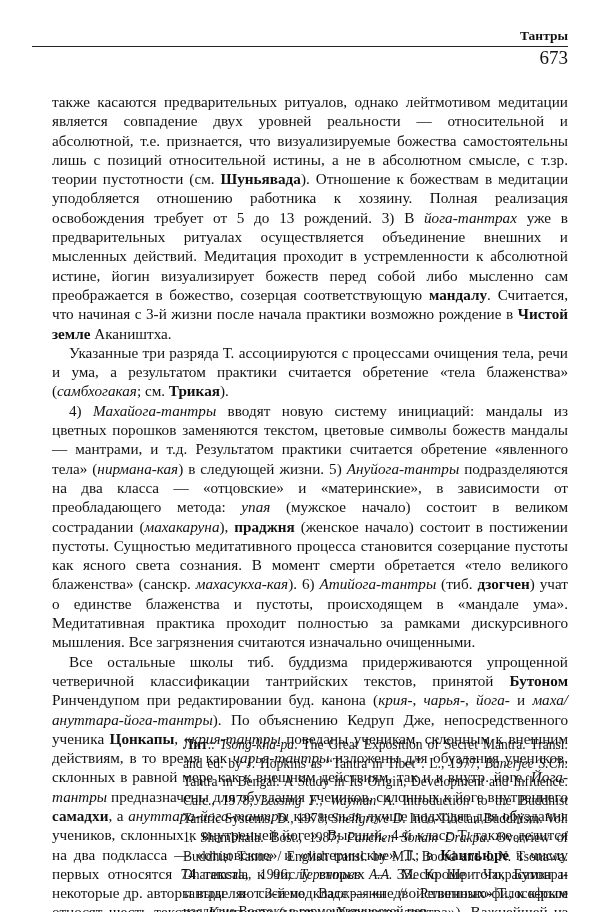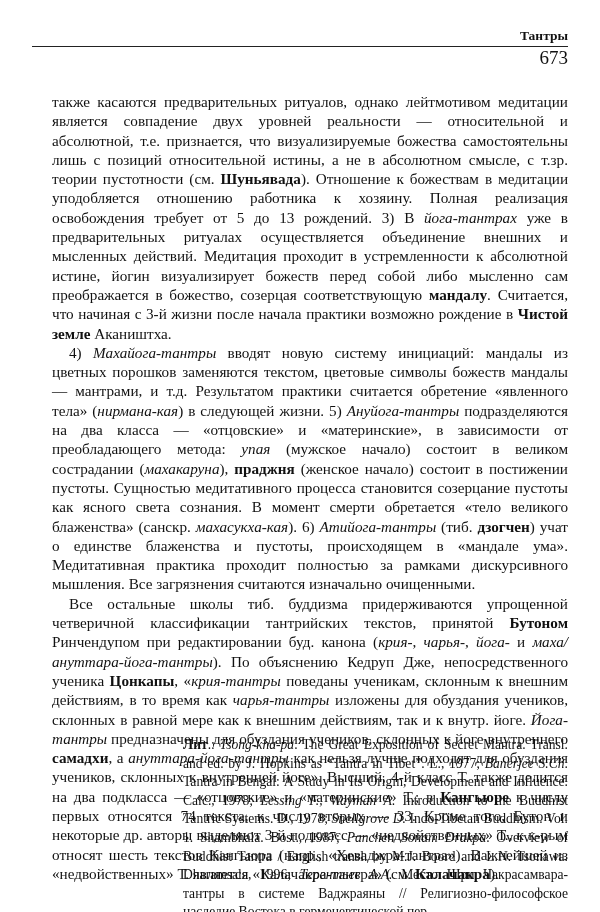--- a/index.html
+++ b/index.html
@@ -25,19 +25,20 @@
 <body>
 
 <div class="page-header">
   <div class="page-number">673</div>
   <div class="running-head">Тантры</div>
 </div>
 <div class="header-rule"></div>
 
 <div class="body-text">
   <p>также касаются предварительных ритуалов, однако лейтмотивом медитации является совпадение двух уровней реальности — относительной и абсолютной, т.е. признается, что визуализируемые божества самостоятельны лишь с позиций относительной истины, а не в абсолютном смысле, с т.зр. теории пустотности (см. <b>Шуньявада</b>). Отношение к божествам в медитации уподобляется отношению работника к хозяину. Полная реализация освобождения требует от 5 до 13 рождений. 3) В <i>йога-тантрах</i> уже в предварительных ритуалах осуществляется объединение внешних и мысленных действий. Медитация проходит в устремленности к абсолютной истине, йогин визуализирует божеств перед собой либо мысленно сам преображается в божество, созерцая соответствующую <b>мандалу</b>. Считается, что начиная с 3-й жизни после начала практики возможно рождение в <b>Чистой земле</b> Акаништха.</p>
+  <p class="indent">Указанные три разряда Т. ассоциируются с процессами очищения тела, речи и ума, а результатом практики считается обретение «тела блаженства» (<i>самбхогакая</i>; см. <b>Трикая</b>).</p>
   <p class="indent">4) <i>Махайога-тантры</i> вводят новую систему инициаций: мандалы из цветных порошков заменяются текстом, цветовые символы божеств мандалы — мантрами, и т.д. Результатом практики считается обретение «явленного тела» (<i>нирмана-кая</i>) в следующей жизни. 5) <i>Ануйога-тантры</i> подразделяются на два класса — «отцовские» и «материнские», в зависимости от преобладающего метода: <i>упая</i> (мужское начало) состоит в великом сострадании (<i>махакаруна</i>), <b>праджня</b> (женское начало) состоит в постижении пустоты. Сущностью медитативного процесса становится созерцание пустоты как ясного света сознания. В момент смерти обретается «тело великого блаженства» (санскр. <i>махасукха-кая</i>). 6) <i>Атийога-тантры</i> (тиб. <b>дзогчен</b>) учат о единстве блаженства и пустоты, происходящем в «мандале ума». Медитативная практика проходит полностью за рамками дискурсивного мышления. Все загрязнения считаются изначально очищенными.</p>
   <p class="indent">Все остальные школы тиб. буддизма придерживаются упрощенной четверичной классификации тантрийских текстов, принятой <b>Бутоном</b> Ринчендупом при редактировании буд. канона (<i>крия-</i>, <i>чарья-</i>, <i>йога-</i> и <i>маха/ануттара-йога-тантры</i>). По объяснению Кедруп Дже, непосредственного ученика <b>Цонкапы</b>, «<i>крия-тантры</i> поведаны ученикам, склонным к внешним действиям, в то время как <i>чарья-тантры</i> изложены для обуздания учеников, склонных в равной мере как к внешним действиям, так и к внутр. йоге. <i>Йога-тантры</i> предназначены для обуздания учеников, склонных к йоге внутреннего <b>самадхи</b>, а <i>ануттара-йога-тантры</i> как нельзя лучше подходят для обуздания учеников, склонных к внутренней йоге». Высший, 4-й класс Т. также делится на два подкласса — «отцовские» и «материнские» Т.; в <b>Кангьюре</b> к числу первых относятся 74 текста, к числу вторых — 33. Кроме того, Бутон и некоторые др. авторы выделяют 3-й подкласс — «недвойственных» Т., к к-рым относят шесть текстов Кангьюра (напр., «Хеваджра-тантра»). Важнейшей из «недвойственных» Т. является «Калачакра-тантра» (см. <b>Калачакра</b>).</p>
 </div>
 
 <div class="lit">
   <p><b>Лит</b>.: <i>Tsong-kha-pa</i>. The Great Exposition of Secret Mantra. Transl. and ed. by J. Hopkins as “Tantra in Tibet”. L., 1977; <i>Banerjee S.Ch</i>. Tantra in Bengal: A Study in Its Origin, Development and Influence. Calc., 1978; <i>Lessing F., Wayman A</i>. Introduction to the Buddhist Tantric Systems. D., 1978; <i>Snellgrove D.</i> Indo-Tibetan Buddhism. Vol. 1. Shambhala. Bost., 1987; <i>Panchen Sonam Drakpa</i>. Overview of Buddhist Tantra / English transl. by M.J. Boord and L.N. Tsonawa. Dharamsala, 1996; <i>Терентьев А.А.</i> Место Шри Чакрасамвара-тантры в системе Ваджраяны // Религиозно-философское наследие Востока в герменевтической пер-</p>
 </div>
 
 </body></html>

